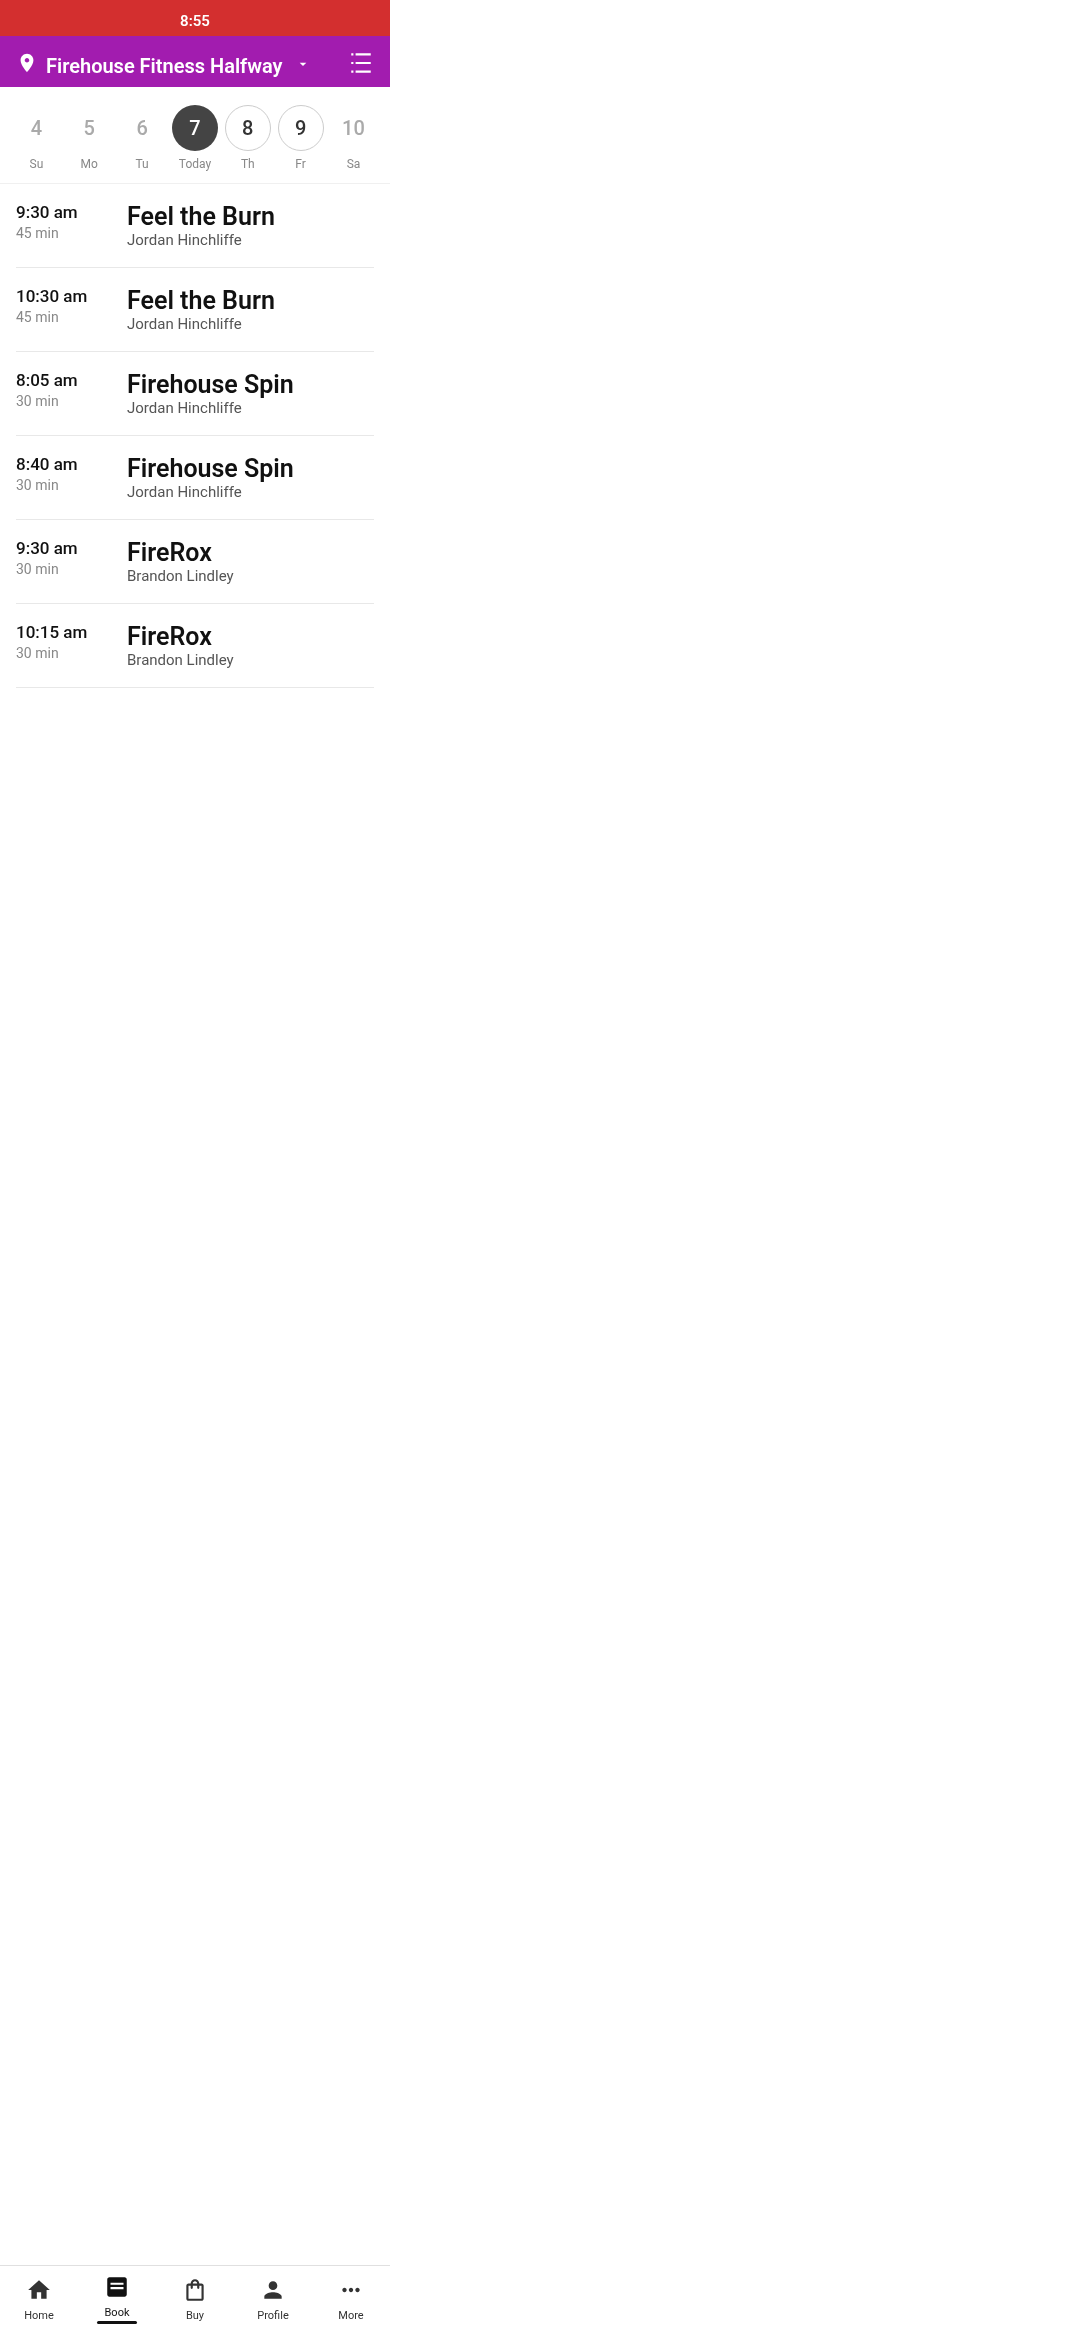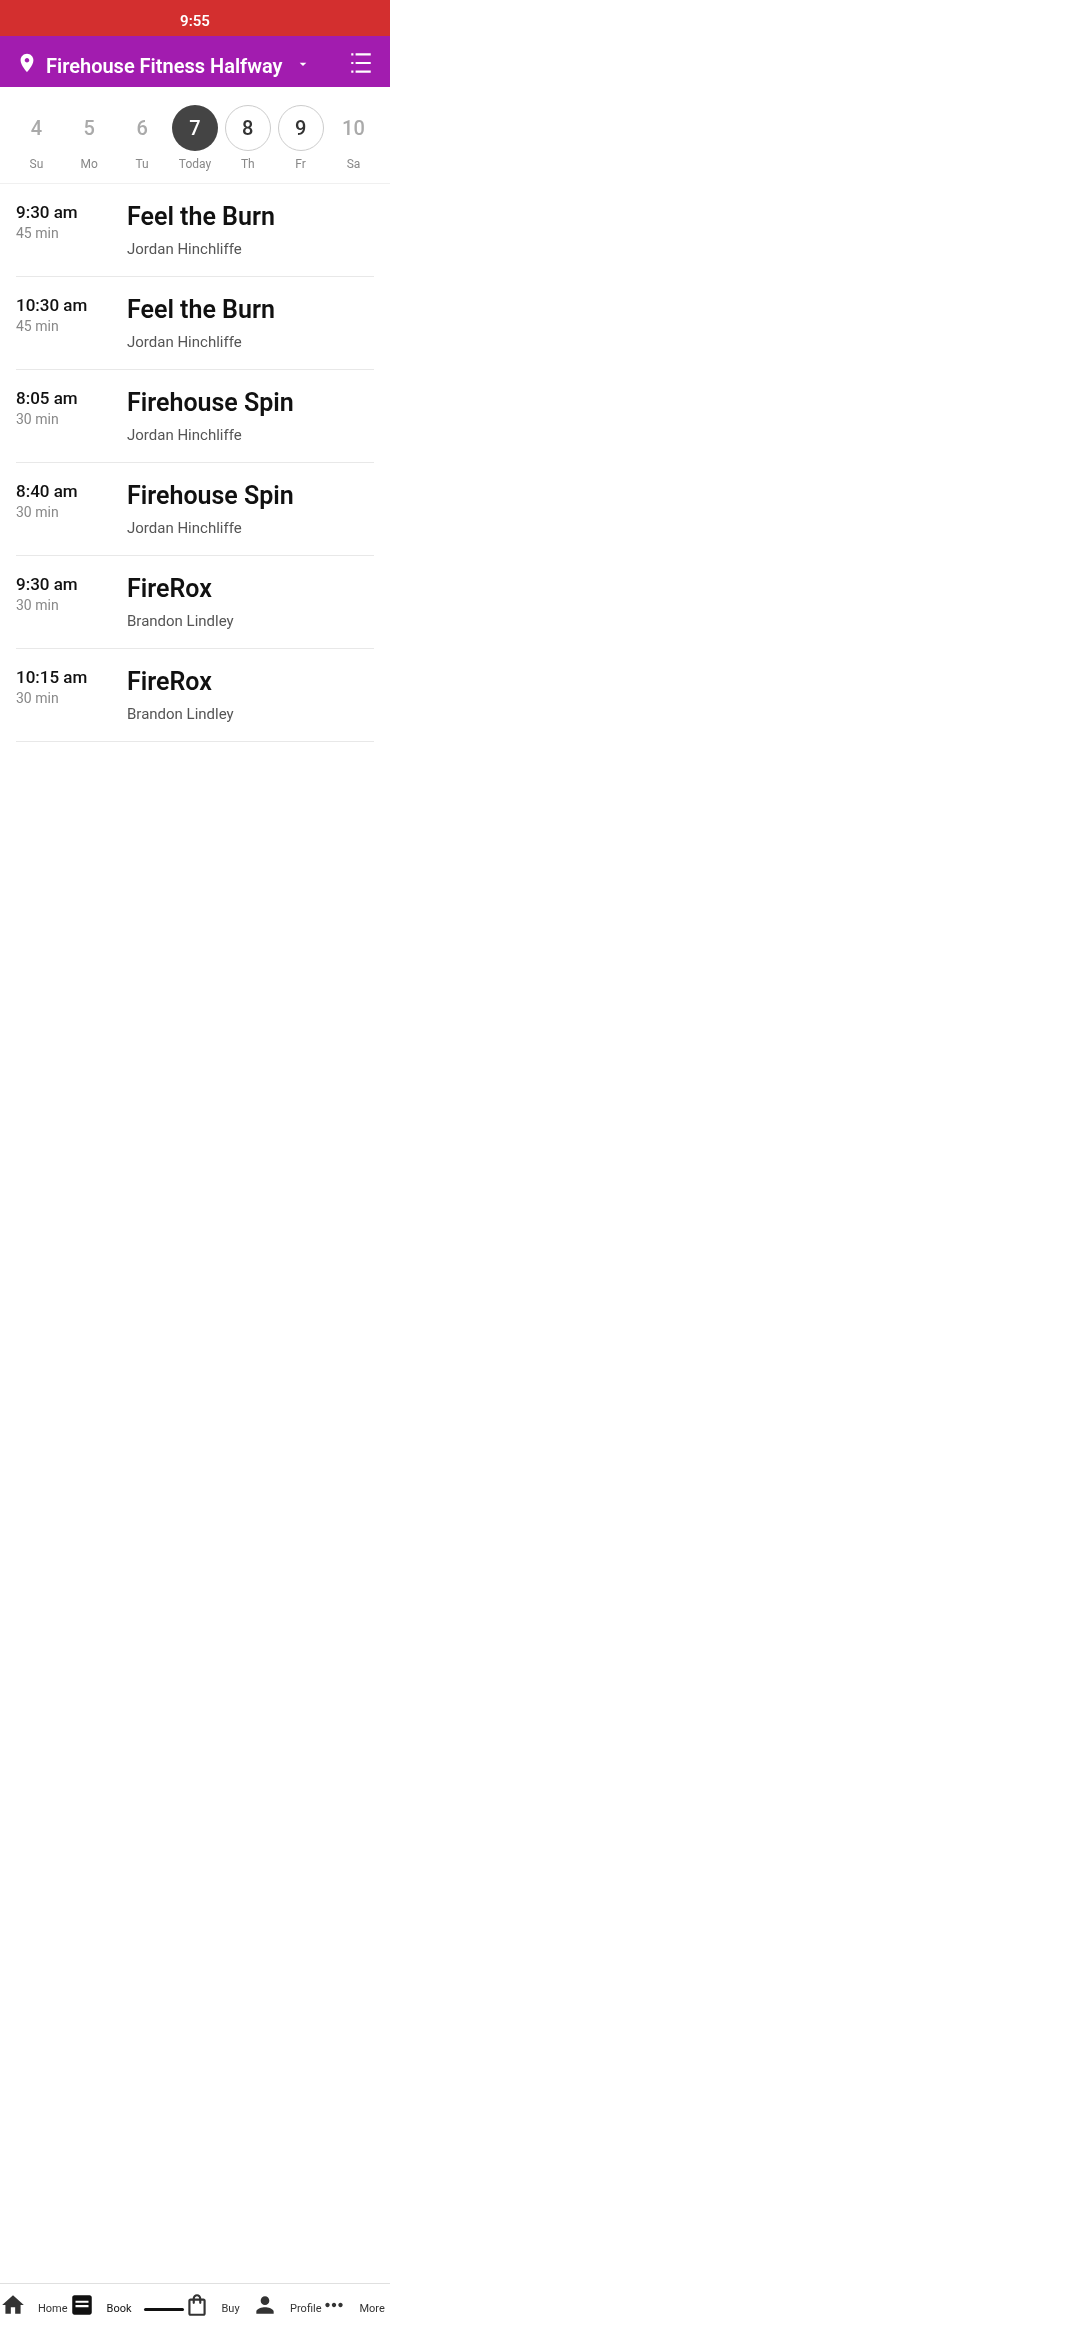--- a/index.html
+++ b/index.html
@@ -176,41 +176,41 @@
 
     .class-name {
       font-size: 25px;
       font-weight: 600;
       color: #111;
     }
 
     .class-instructor {
       font-size: 15px;
       color: #555;
-      margin-top: 9px;
+      margin-top: 0;
     }
 
     .bottom-nav {
       position: fixed;
       bottom: 0;
       left: 0;
       width: 390px;
       background: #fff;
       border-top: 1px solid #e0e0e0;
       display: flex;
       justify-content: space-around;
       align-items: center;
       padding: 8px 0 16px;
     }
 
     .nav-item {
       display: flex;
-      flex-direction: row;
-      align-items: center;
-      gap: 12px;
+      flex-direction: column;
+      align-items: center;
+      gap: 0;
       cursor: pointer;
       flex: 1;
     }
 
     .nav-icon {
       font-size: 24px;
       color: #333;
     }
 
     .nav-label {
@@ -232,21 +232,21 @@
     }
 
     .content-scroll {
       padding-bottom: 80px;
     }
   </style>
 </head>
 <body>
 
 <div class="status-bar">
-  <span>9:55</span>
+  <span>8:55</span>
 </div>
 
 <div class="header">
   <div class="location-row">
     <div class="location-left">
       <span class="location-icon">
         <svg width="22" height="22" viewBox="0 0 24 24" fill="white">
           <path d="M12 2C8.13 2 5 5.13 5 9c0 5.25 7 13 7 13s7-7.75 7-13c0-3.87-3.13-7-7-7zm0 9.5c-1.38 0-2.5-1.12-2.5-2.5s1.12-2.5 2.5-2.5 2.5 1.12 2.5 2.5-1.12 2.5-2.5 2.5z"></path>
         </svg>
       </span>

